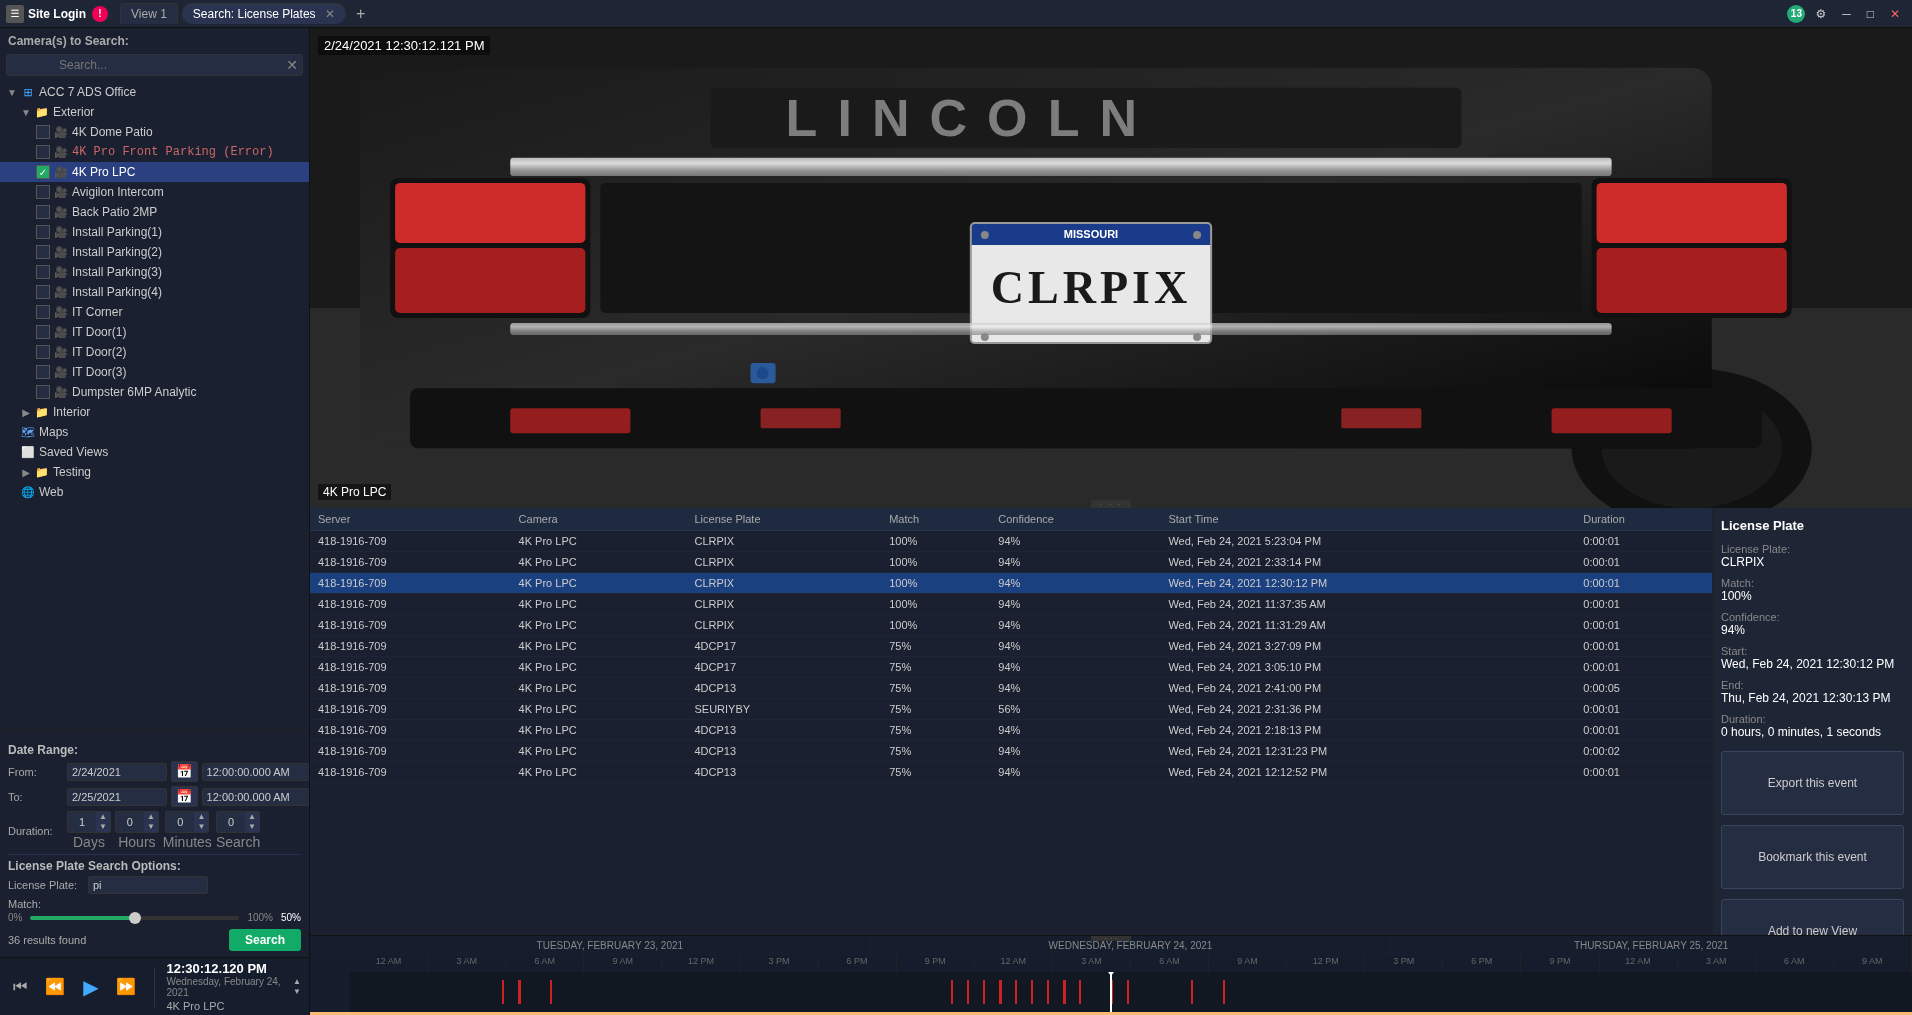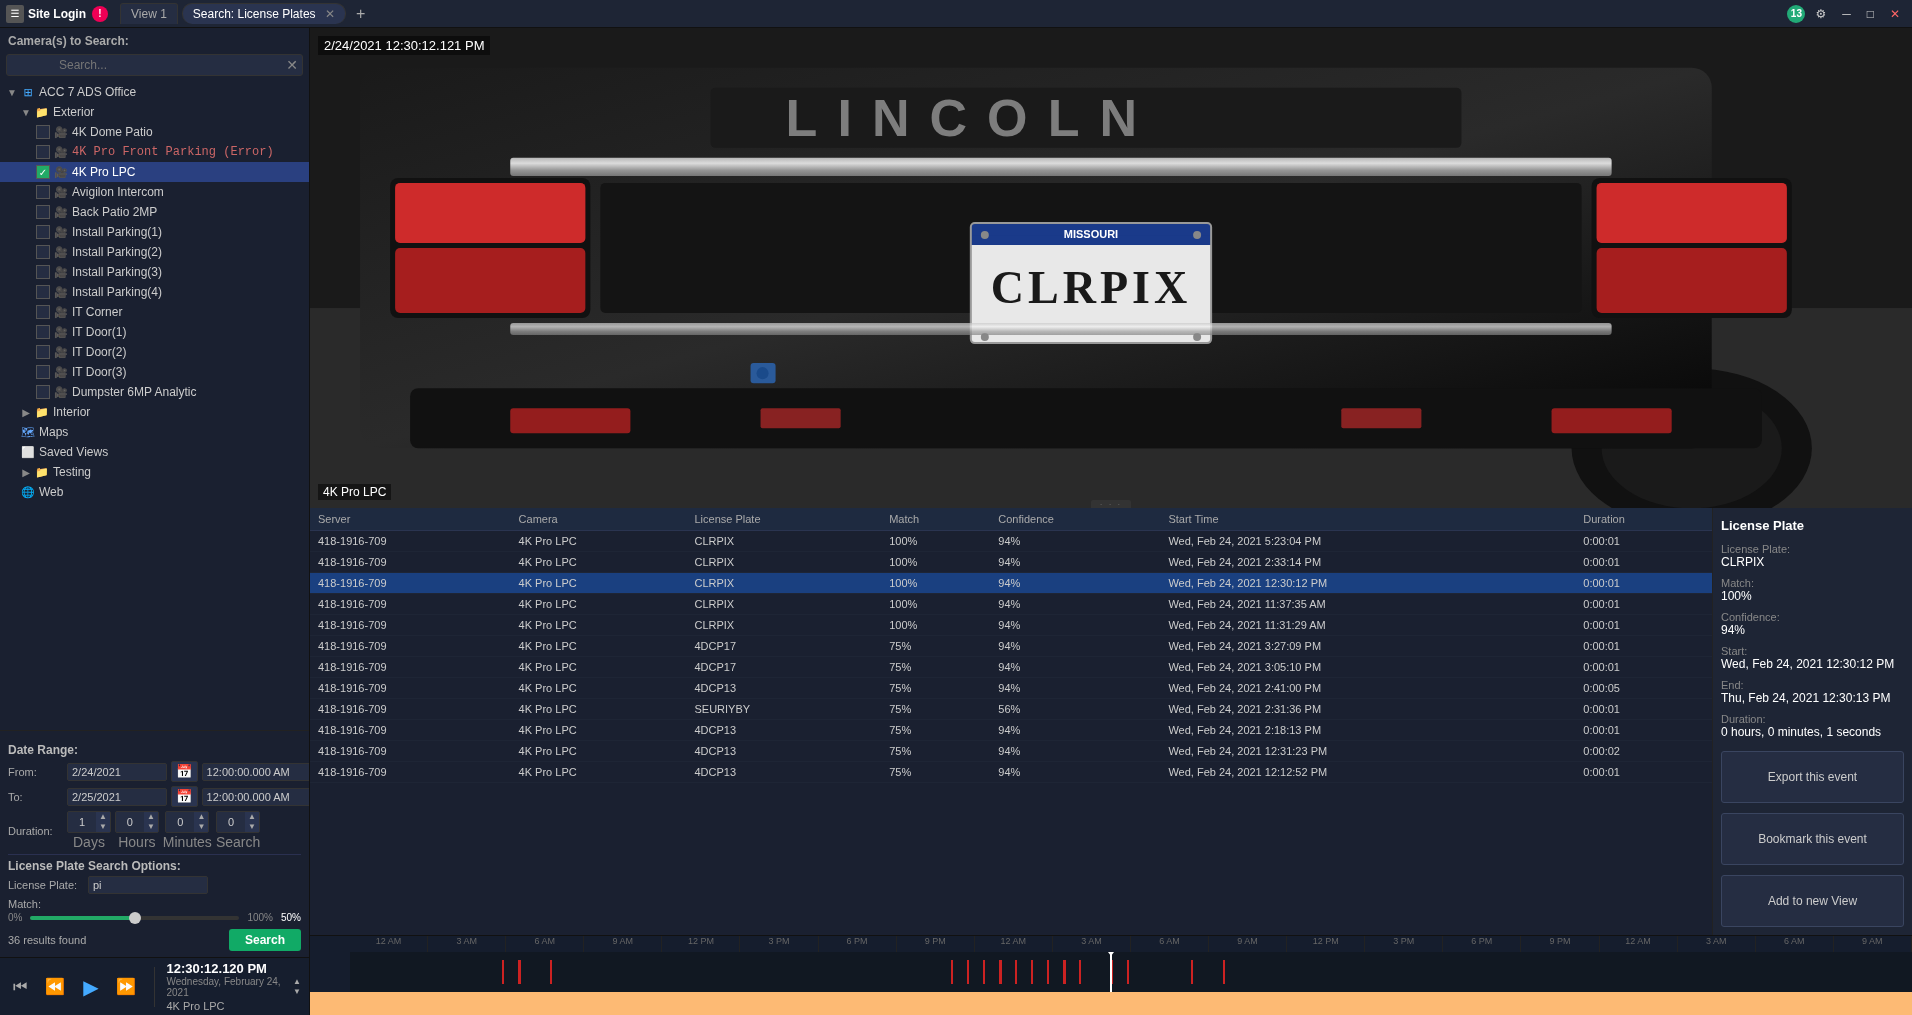--- a/index.html
+++ b/index.html
@@ -93,21 +93,21 @@
     tbody tr { border-bottom: 1px solid #1e2535; cursor: pointer; }
     tbody tr.selected { background: #1a4080; }
     tbody td { padding: 4px 8px; color: #ccc; }
 
     
     #detail-panel { width: 200px; min-width: 200px; background: #1e2535; border-left: 1px solid #222; padding: 10px 8px; display: flex; flex-direction: column; gap: 6px; font-size: 12px; overflow-y: auto; }
     .detail-title { font-weight: bold; color: #fff; font-size: 13px; margin-bottom: 4px; }
     .detail-row { display: flex; flex-direction: column; margin-bottom: 2px; }
     .detail-key { color: #888; font-size: 11px; }
     .detail-val { color: #fff; font-size: 12px; }
-    .detail-btn { background: #252d42; border: 1px solid #3a4560; color: #ccc; padding: 18px 8px; border-radius: 3px; cursor: pointer; text-align: center; font-size: 12px; margin-top: 4px; }
+    .detail-btn { background: #252d42; border: 1px solid #3a4560; color: #ccc; padding: 24px 8px; border-radius: 3px; cursor: pointer; text-align: center; font-size: 12px; margin-top: 4px; }
 
     
     #timeline { height: 80px; background: #111822; border-top: 1px solid #111; position: relative; overflow: hidden; display: flex; flex-direction: column; }
     .timeline-header { display: flex; height: 20px; background: #161e2e; }
     .timeline-dates { display: flex; flex: 1; overflow: hidden; }
     .timeline-date-block { flex: 1; text-align: center; color: #888; font-size: 10px; border-right: 1px solid #222; line-height: 20px; }
     .timeline-body { flex: 1; position: relative; background: #fdba74; }
     .timeline-drag-handle { position: absolute; top: 0; left: 50%; transform: translateX(-50%); width: 40px; height: 5px; background: #333; border-radius: 0 0 2px 2px; cursor: row-resize; display: flex; align-items: center; justify-content: center; }
 
     
@@ -614,20 +614,28 @@
         </div>
         <button class="detail-btn">Export this event</button>
         <button class="detail-btn">Bookmark this event</button>
         <button class="detail-btn">Add to new View</button>
       </div>
     </div>
 
     <div id="timeline">
       <div class="timeline-drag-handle">
         <span style="color:#666;font-size:8px;">· · ·</span>
+      </div>
+      <div class="timeline-header">
+        <div style="width:40px;background:#161e2e;"></div>
+        <div class="timeline-dates">
+          <div class="timeline-date-block">TUESDAY, FEBRUARY 23, 2021</div>
+          <div class="timeline-date-block">WEDNESDAY, FEBRUARY 24, 2021</div>
+          <div class="timeline-date-block">THURSDAY, FEBRUARY 25, 2021</div>
+        </div>
       </div>
       <div class="timeline-body">
 
         <div style="display:flex;height:16px;background:#151d2d;font-size:9px;color:#666;overflow:hidden;">
           <div style="width:40px;"></div>
           <div style="flex:1;display:flex;">
             <span style="flex:1;text-align:center;border-right:1px solid #222;">12 AM</span>
             <span style="flex:1;text-align:center;border-right:1px solid #222;">3 AM</span>
             <span style="flex:1;text-align:center;border-right:1px solid #222;">6 AM</span>
             <span style="flex:1;text-align:center;border-right:1px solid #222;">9 AM</span>

